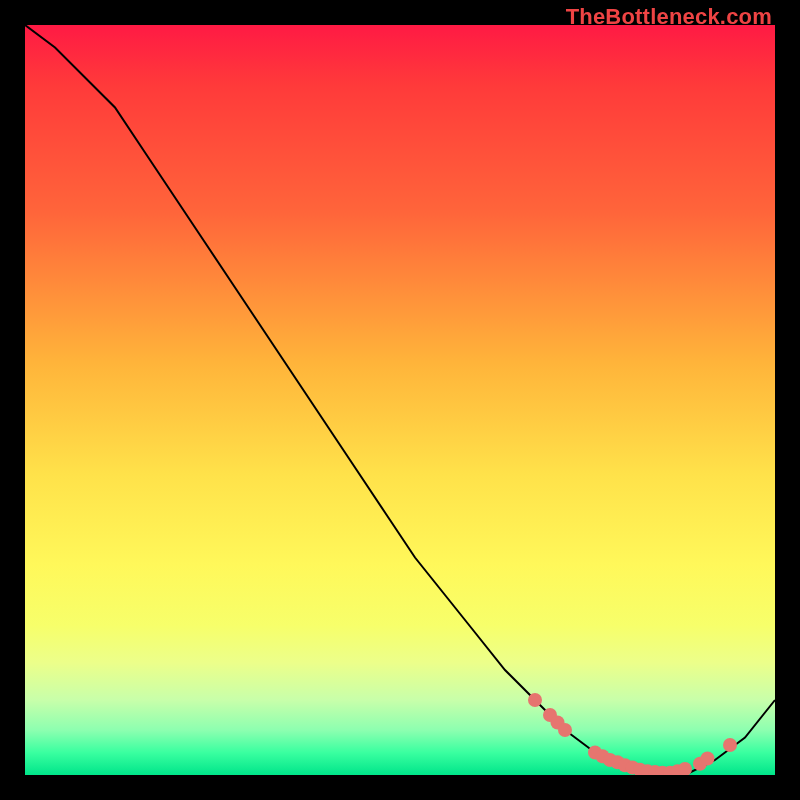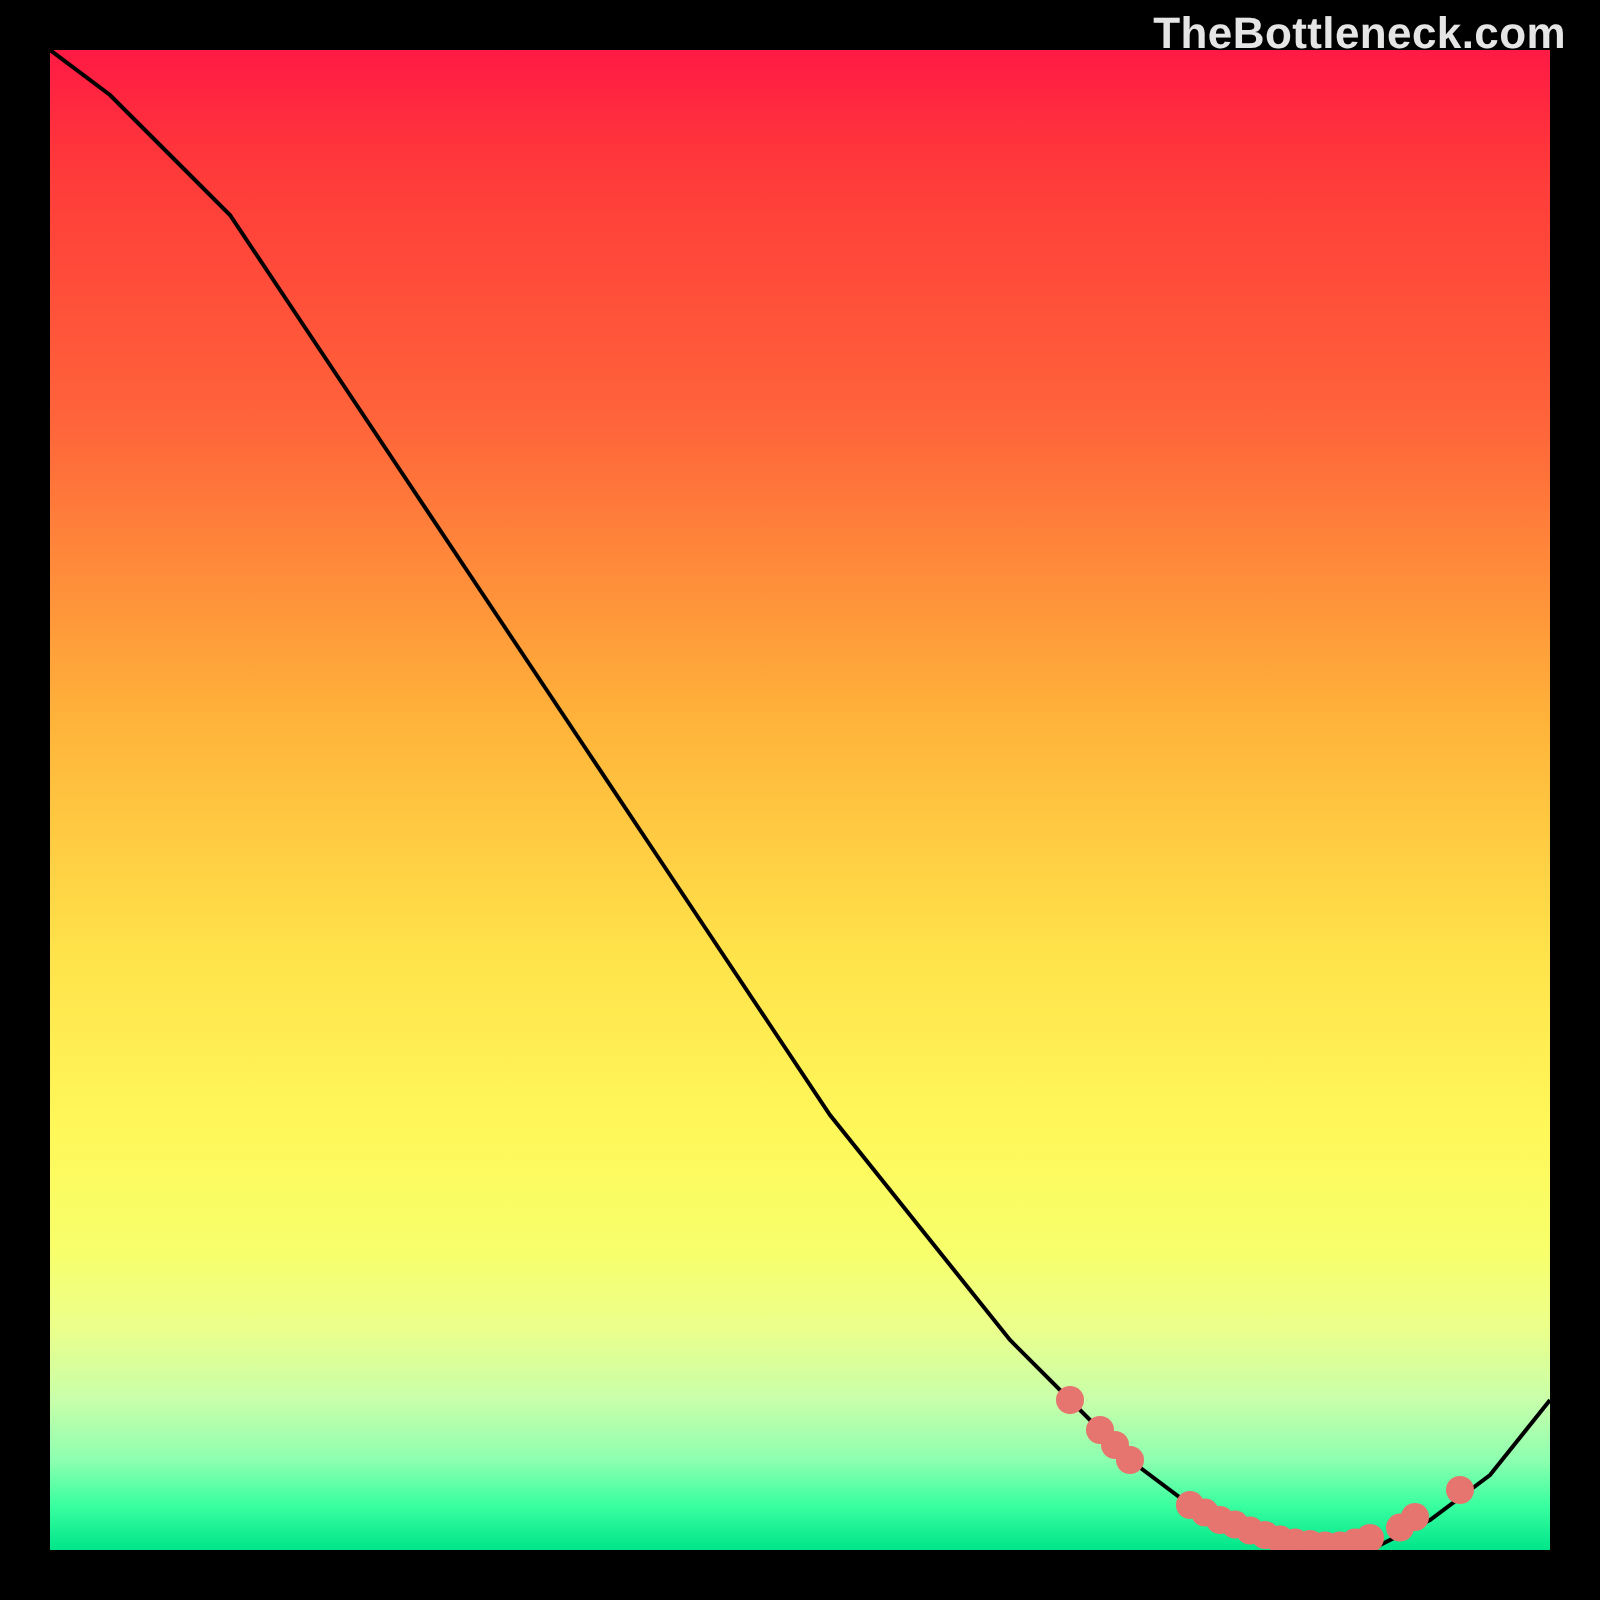--- a/index.html
+++ b/index.html
@@ -36,24 +36,24 @@
       #ecff8a 85%,
       #c8ffaa 90%,
       #8dffb0 94%,
       #3affa0 97%,
       #00e58a 100%
     );
   }
   .watermark {
     position: absolute;
     top: 4px;
-    right: 17px;
+    right: 28px;
     font-size: 22px;
     font-weight: 600;
-    color: #e5e5e5;
+    color: #ef4444;
     letter-spacing: 0.2px;
     user-select: none;
   }
   svg.overlay {
     position: absolute;
     left: 0;
     top: 0;
     width: 750px;
     height: 750px;
   }

